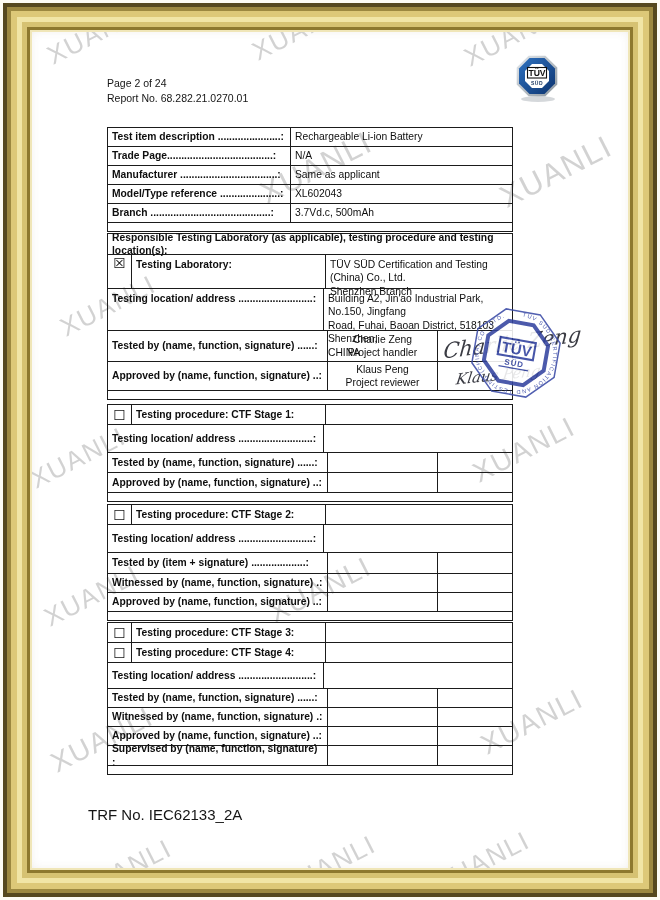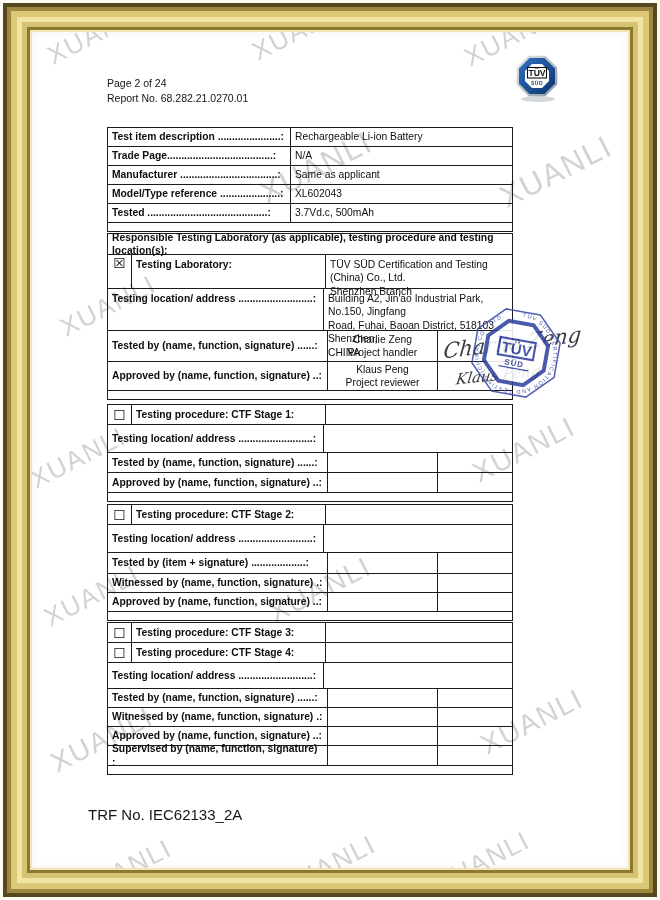--- a/index.html
+++ b/index.html
@@ -116,21 +116,21 @@
       </div>
       <div class="trow h19">
         <div class="c lab w183">Manufacturer ..................................:</div>
         <div class="c val grow">Same as applicant</div>
       </div>
       <div class="trow h19">
         <div class="c lab w183">Model/Type reference .....................:</div>
         <div class="c val grow">XL602043</div>
       </div>
       <div class="trow h19">
-        <div class="c lab w183">Tested ..........................................:</div>
+        <div class="c lab w183">Branch ..........................................:</div>
         <div class="c val grow">3.7Vd.c, 500mAh</div>
       </div>
       <div class="trow thin">
         <div class="c grow"></div>
       </div>
     </div>
 
     <div class="tbl" style="top:233px">
       <div class="trow h21">
         <div class="c lab grow">Responsible Testing Laboratory (as applicable), testing procedure and testing location(s):</div>

